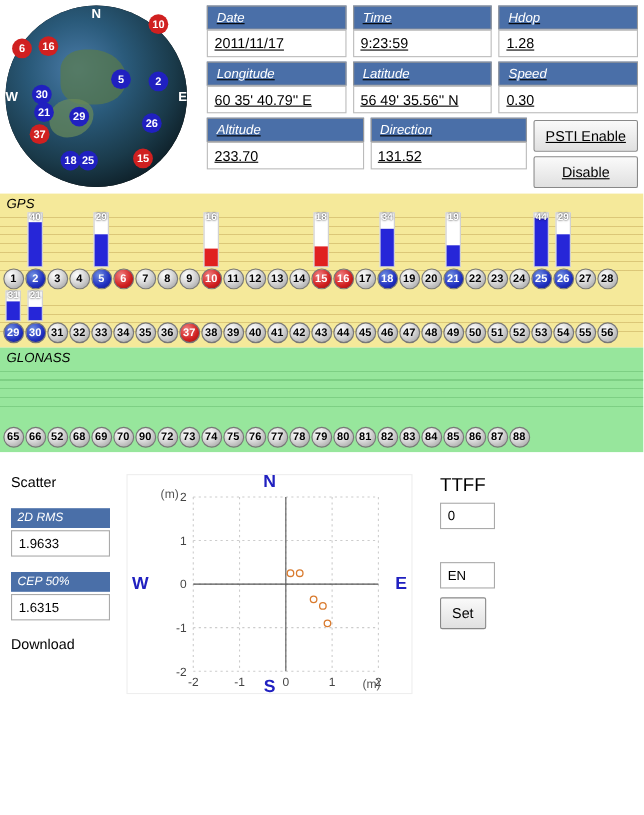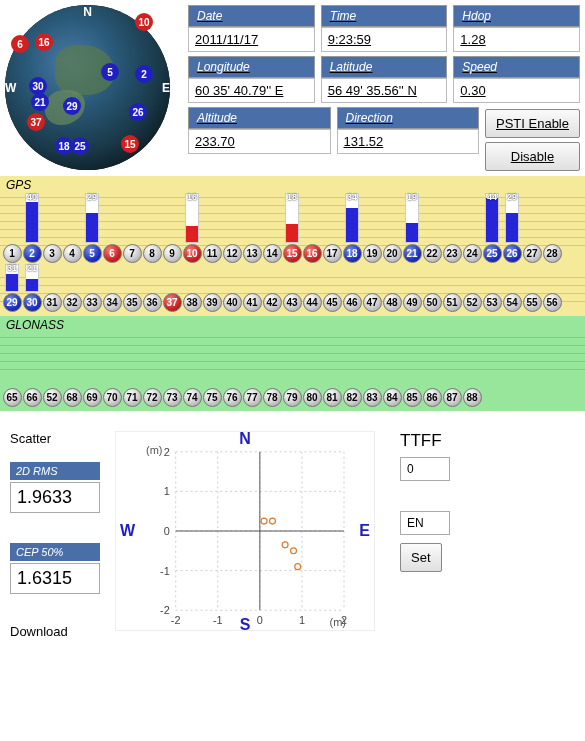--- a/index.html
+++ b/index.html
@@ -39,21 +39,21 @@
 .sat-bar { position: absolute; bottom: 0; left: 0; right: 0; background: #2626d8; }
 .sat-bar.red { background: #e02020; }
 .sat-bar-label { position: absolute; top: -2px; left: 0; right: 0; text-align: center; font-size: 9px; color: #fff; font-weight: bold; }
 .sat-num { width: 19px; height: 19px; border-radius: 50%; background: radial-gradient(circle at 35% 30%, #fff 0%, #ddd 40%, #bbb 70%, #999 100%); border: 1px solid #777; font-size: 10px; font-weight: bold; display: flex; align-items: center; justify-content: center; flex-shrink: 0; }
 .sat-num.active-blue { background: radial-gradient(circle at 35% 30%, #7090e0 0%, #2030c0 60%, #101880 100%); color: #fff; }
 .sat-num.active-red { background: radial-gradient(circle at 35% 30%, #f08080 0%, #d02020 60%, #901010 100%); color: #fff; }
 .scatter-section { display: flex; padding: 10px; gap: 15px; margin-top: 10px; }
 .scatter-left { width: 90px; }
 .scatter-left h4 { font-weight: normal; font-size: 13px; margin-bottom: 8px; }
 .metric-label { background: #4a6fa8; color: #fff; padding: 3px 6px; font-style: italic; font-size: 11px; margin-bottom: 2px; }
-.metric-value { background: #fff; border: 1px solid #aaa; padding: 4px 6px; font-size: 18px; margin-bottom: 30px; }
+.metric-value { background: #fff; border: 1px solid #aaa; padding: 4px 6px; font-size: 12px; margin-bottom: 14px; }
 .scatter-plot { width: 260px; height: 200px; position: relative; border: 1px solid #eee; }
 .scatter-plot svg { width: 100%; height: 100%; }
 .axis-label-m { position: absolute; font-size: 11px; color: #555; }
 .plot-compass { position: absolute; font-weight: bold; font-size: 16px; color: #2020c0; }
 .right-col { flex: 1; padding-left: 10px; }
 .right-label { font-size: 17px; margin-bottom: 6px; }
 .right-value { border: 1px solid #aaa; padding: 4px 6px; width: 50px; }
 .gap { height: 8px; }
 </style>
 </head>
@@ -362,21 +362,21 @@
       <div class="sat-cell">
         <div class="sat-num">68</div>
       </div>
       <div class="sat-cell">
         <div class="sat-num">69</div>
       </div>
       <div class="sat-cell">
         <div class="sat-num">70</div>
       </div>
       <div class="sat-cell">
-        <div class="sat-num">71</div>
+        <div class="sat-num">90</div>
       </div>
       <div class="sat-cell">
         <div class="sat-num">72</div>
       </div>
       <div class="sat-cell">
         <div class="sat-num">73</div>
       </div>
       <div class="sat-cell">
         <div class="sat-num">74</div>
       </div>

